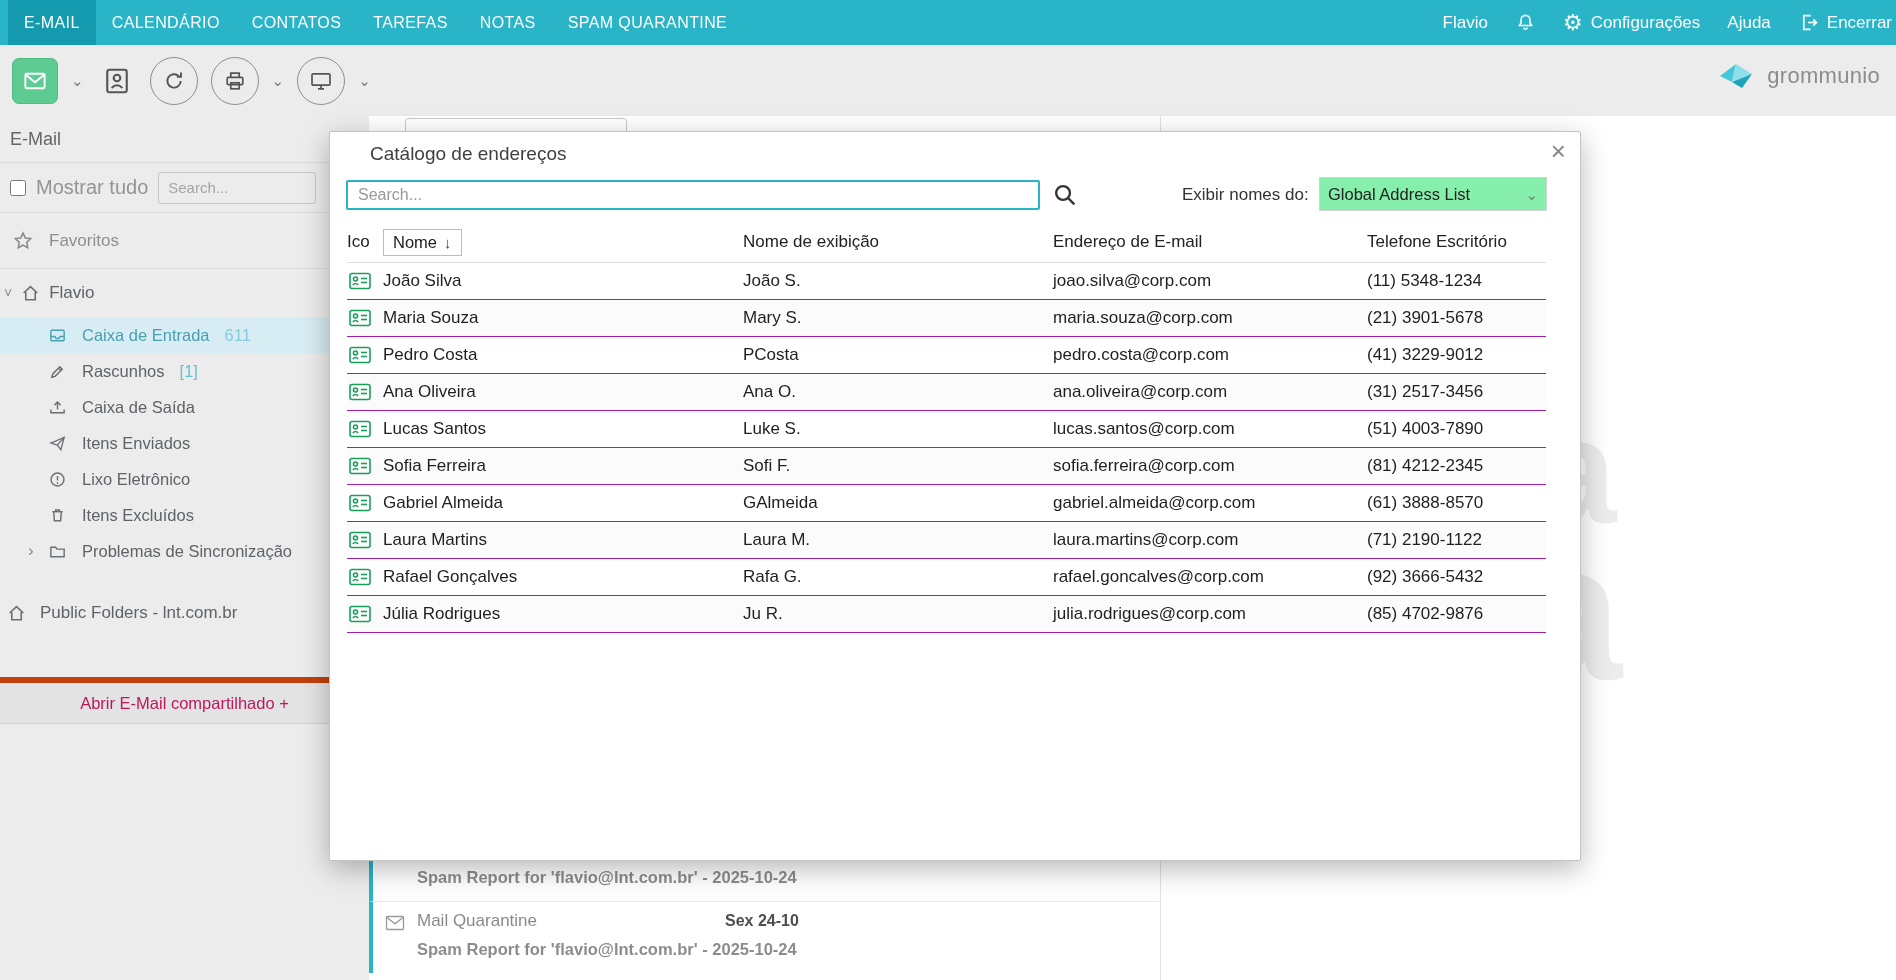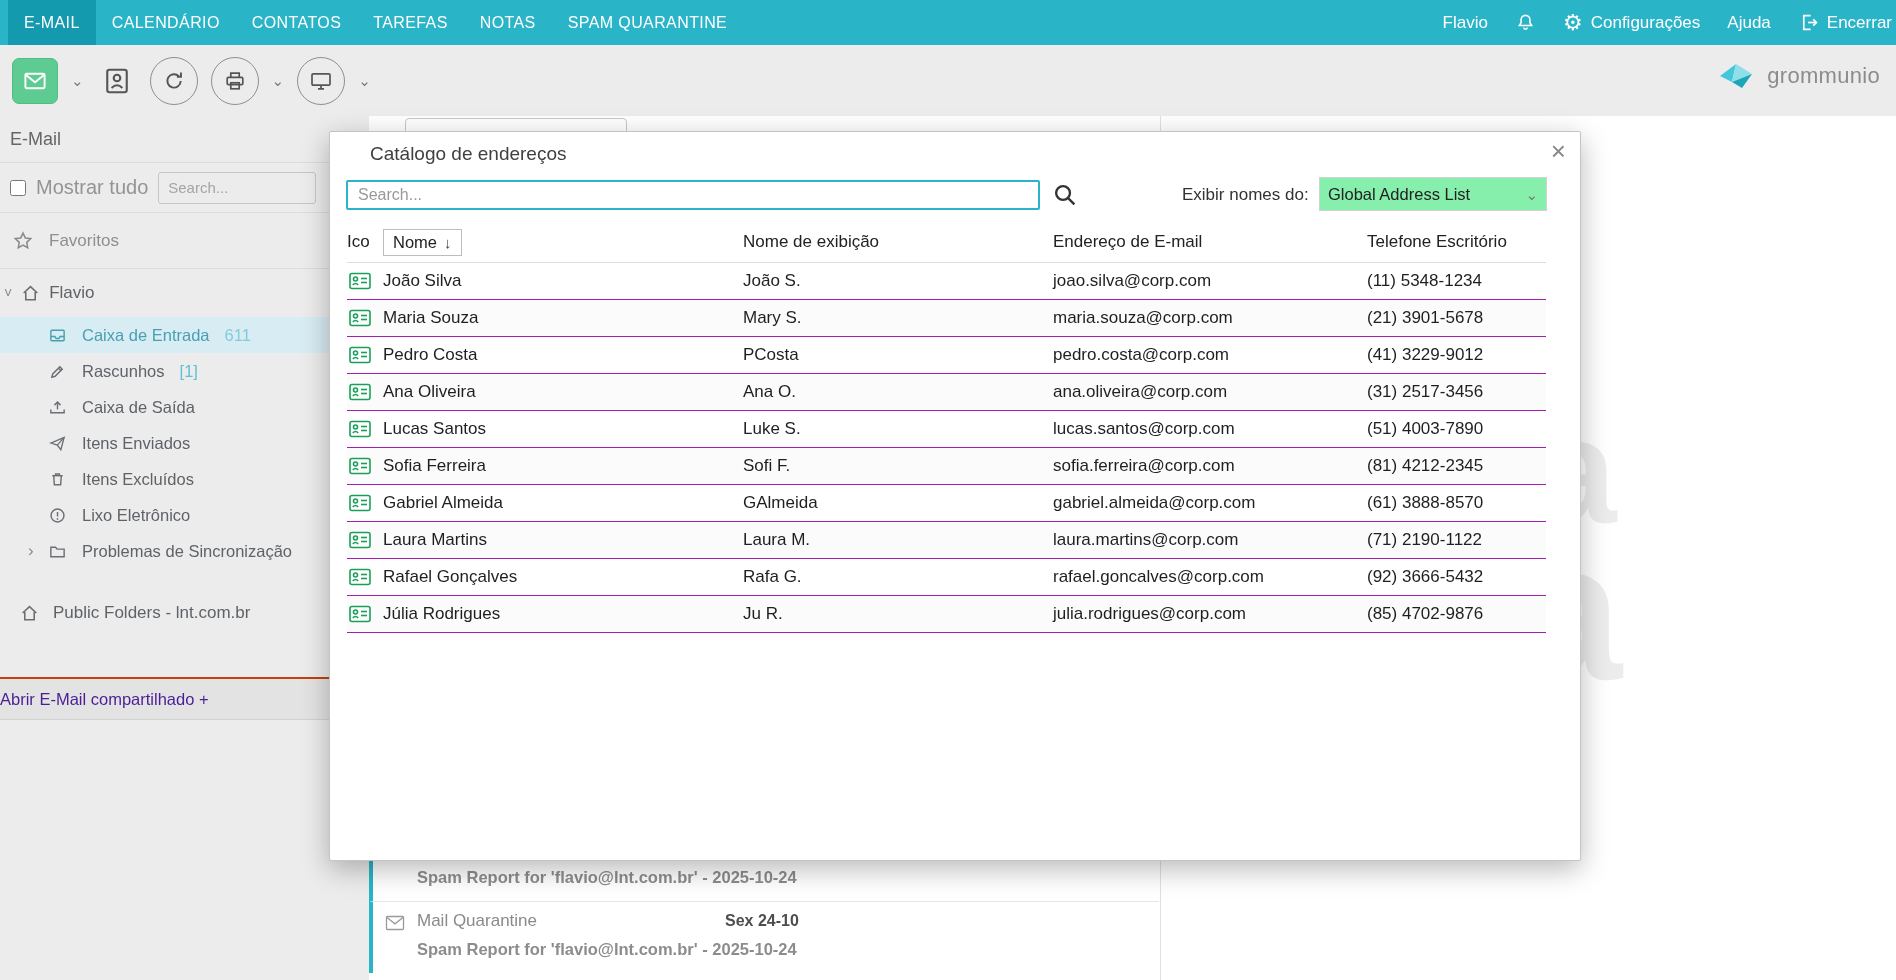--- a/index.html
+++ b/index.html
@@ -48,24 +48,24 @@
   .chev{color:#8a8a8a;font-size:14px;}
   .folder{display:flex;align-items:center;height:36px;padding-left:48px;gap:15px;cursor:pointer;position:relative;}
   .folder .fic{color:#6b6f73;}
   .flabel{font-size:16.5px;}
   .fcount{font-size:16.5px;color:#5ec1d4;}
   .folder.selected{background:#d7ecf3;}
   .folder.selected .flabel{color:#4aa0b2;}
   .folder.selected .fic{color:#4aa0b2;}
   .folder.selected .fcount{color:#84cbdb;}
   .expander{position:absolute;left:28px;color:#8a8a8a;font-size:17px;}
-  .public-row{display:flex;align-items:center;gap:13px;height:52px;padding-left:19px;
+  .public-row{display:flex;align-items:center;gap:13px;height:52px;padding-left:6px;
               margin-top:18px;font-size:17px;color:#5f6368;cursor:pointer;}
-  .shared-btn{margin-top:38px;height:40px;line-height:40px;text-align:left;background:#e3e3e3;
-              border-top:2px solid #c2410c;border-bottom:1px solid #d2d2d2;color:#4c1d95;
+  .shared-btn{margin-top:38px;height:40px;line-height:40px;text-align:center;background:#e3e3e3;
+              border-top:6px solid #c2410c;border-bottom:1px solid #d2d2d2;color:#be185d;
               font-size:16.5px;cursor:pointer;}
 
   
   .mail-pane{position:absolute;left:369px;top:116px;width:792px;bottom:0;background:#fff;
              border-right:1px solid #e0e0e0;box-sizing:border-box;}
   .pane-search{margin:2px 0 0 36px;width:200px;height:34px;border:1px solid #c9c9c9;border-radius:4px;
                background:#fff;padding:0 10px;font-size:15px;outline:none;font-family:"Liberation Sans",sans-serif;}
   .mail-items{position:absolute;left:0;top:714px;right:1px;}
   .mail-item{position:relative;border-left:4px solid #2ab4c7;padding:6px 16px 14px 44px;background:#fff;}
   .mail-item + .mail-item{border-top:1px solid #e6e6e6;}
@@ -252,34 +252,34 @@
   <div class="folder">
     <svg class="fic" width="19" height="19" viewBox="0 0 20 20" fill="none" stroke="currentColor" stroke-width="1.4">
       <path d="M3 9.5 L17 3.5 L13.5 16.5 L9.8 11.7z"></path>
         <path d="M9.8 11.7 L17 3.5"></path>
     </svg>
     <span class="flabel">Itens Enviados</span>
   </div>
 
   <div class="folder">
     <svg class="fic" width="19" height="19" viewBox="0 0 20 20" fill="none" stroke="currentColor" stroke-width="1.5">
+      <circle cx="10" cy="10" r="6.8"></circle>
+        <line x1="10" y1="6.3" x2="10" y2="11"></line>
+      <circle cx="10" cy="13.6" r="0.9" fill="currentColor" stroke="none"></circle>
+    </svg>
+    <span class="flabel">Lixo Eletrônico</span>
+  </div>
+
+  <div class="folder">
+    <svg class="fic" width="19" height="19" viewBox="0 0 20 20" fill="none" stroke="currentColor" stroke-width="1.5">
       <path d="M4.5 6 h11"></path>
         <path d="M8 6 V4.2 h4 V6"></path>
         <path d="M6 6 l.7 9.6 h6.6 L14 6"></path>
     </svg>
     <span class="flabel">Itens Excluídos</span>
-  </div>
-
-  <div class="folder">
-    <svg class="fic" width="19" height="19" viewBox="0 0 20 20" fill="none" stroke="currentColor" stroke-width="1.5">
-      <circle cx="10" cy="10" r="6.8"></circle>
-        <line x1="10" y1="6.3" x2="10" y2="11"></line>
-      <circle cx="10" cy="13.6" r="0.9" fill="currentColor" stroke="none"></circle>
-    </svg>
-    <span class="flabel">Lixo Eletrônico</span>
   </div>
 
   <div class="folder">
     <span class="expander">›</span>
     <svg class="fic" width="19" height="19" viewBox="0 0 20 20" fill="none" stroke="currentColor" stroke-width="1.5">
       <path d="M3 5.5 h5 l1.5 2 H17 v8 H3z"></path>
     </svg>
     <span class="flabel">Problemas de Sincronização</span>
   </div>
 

